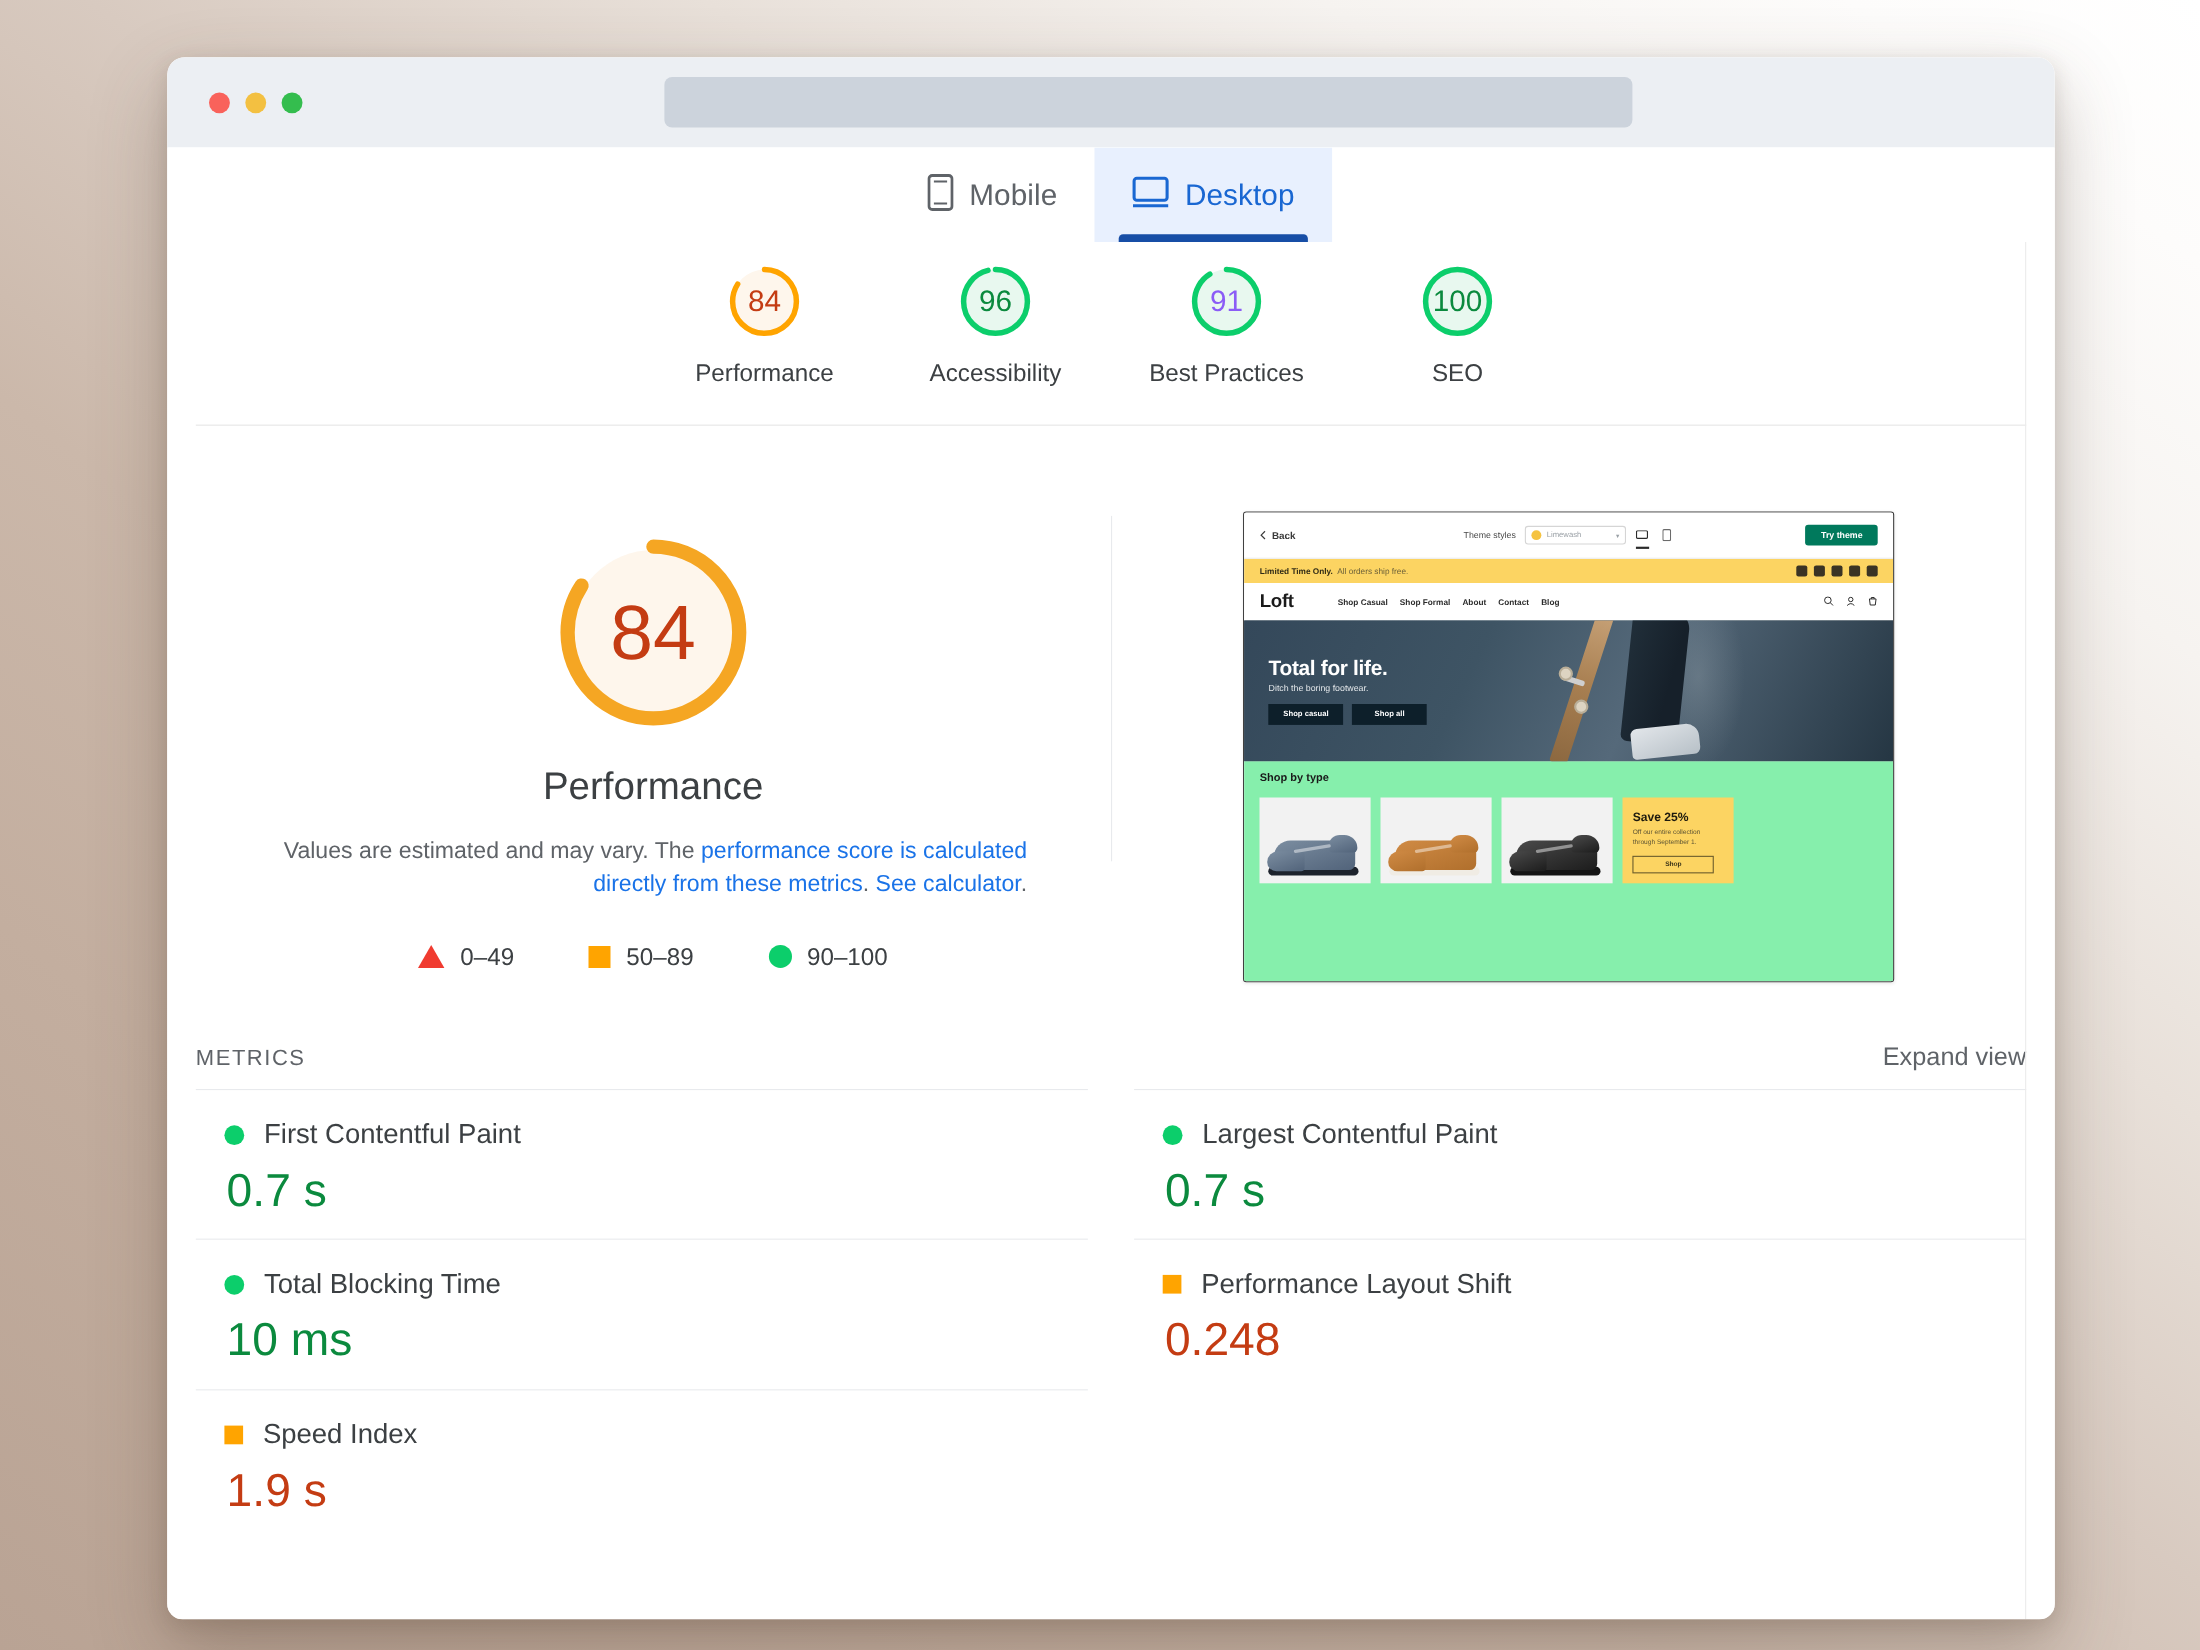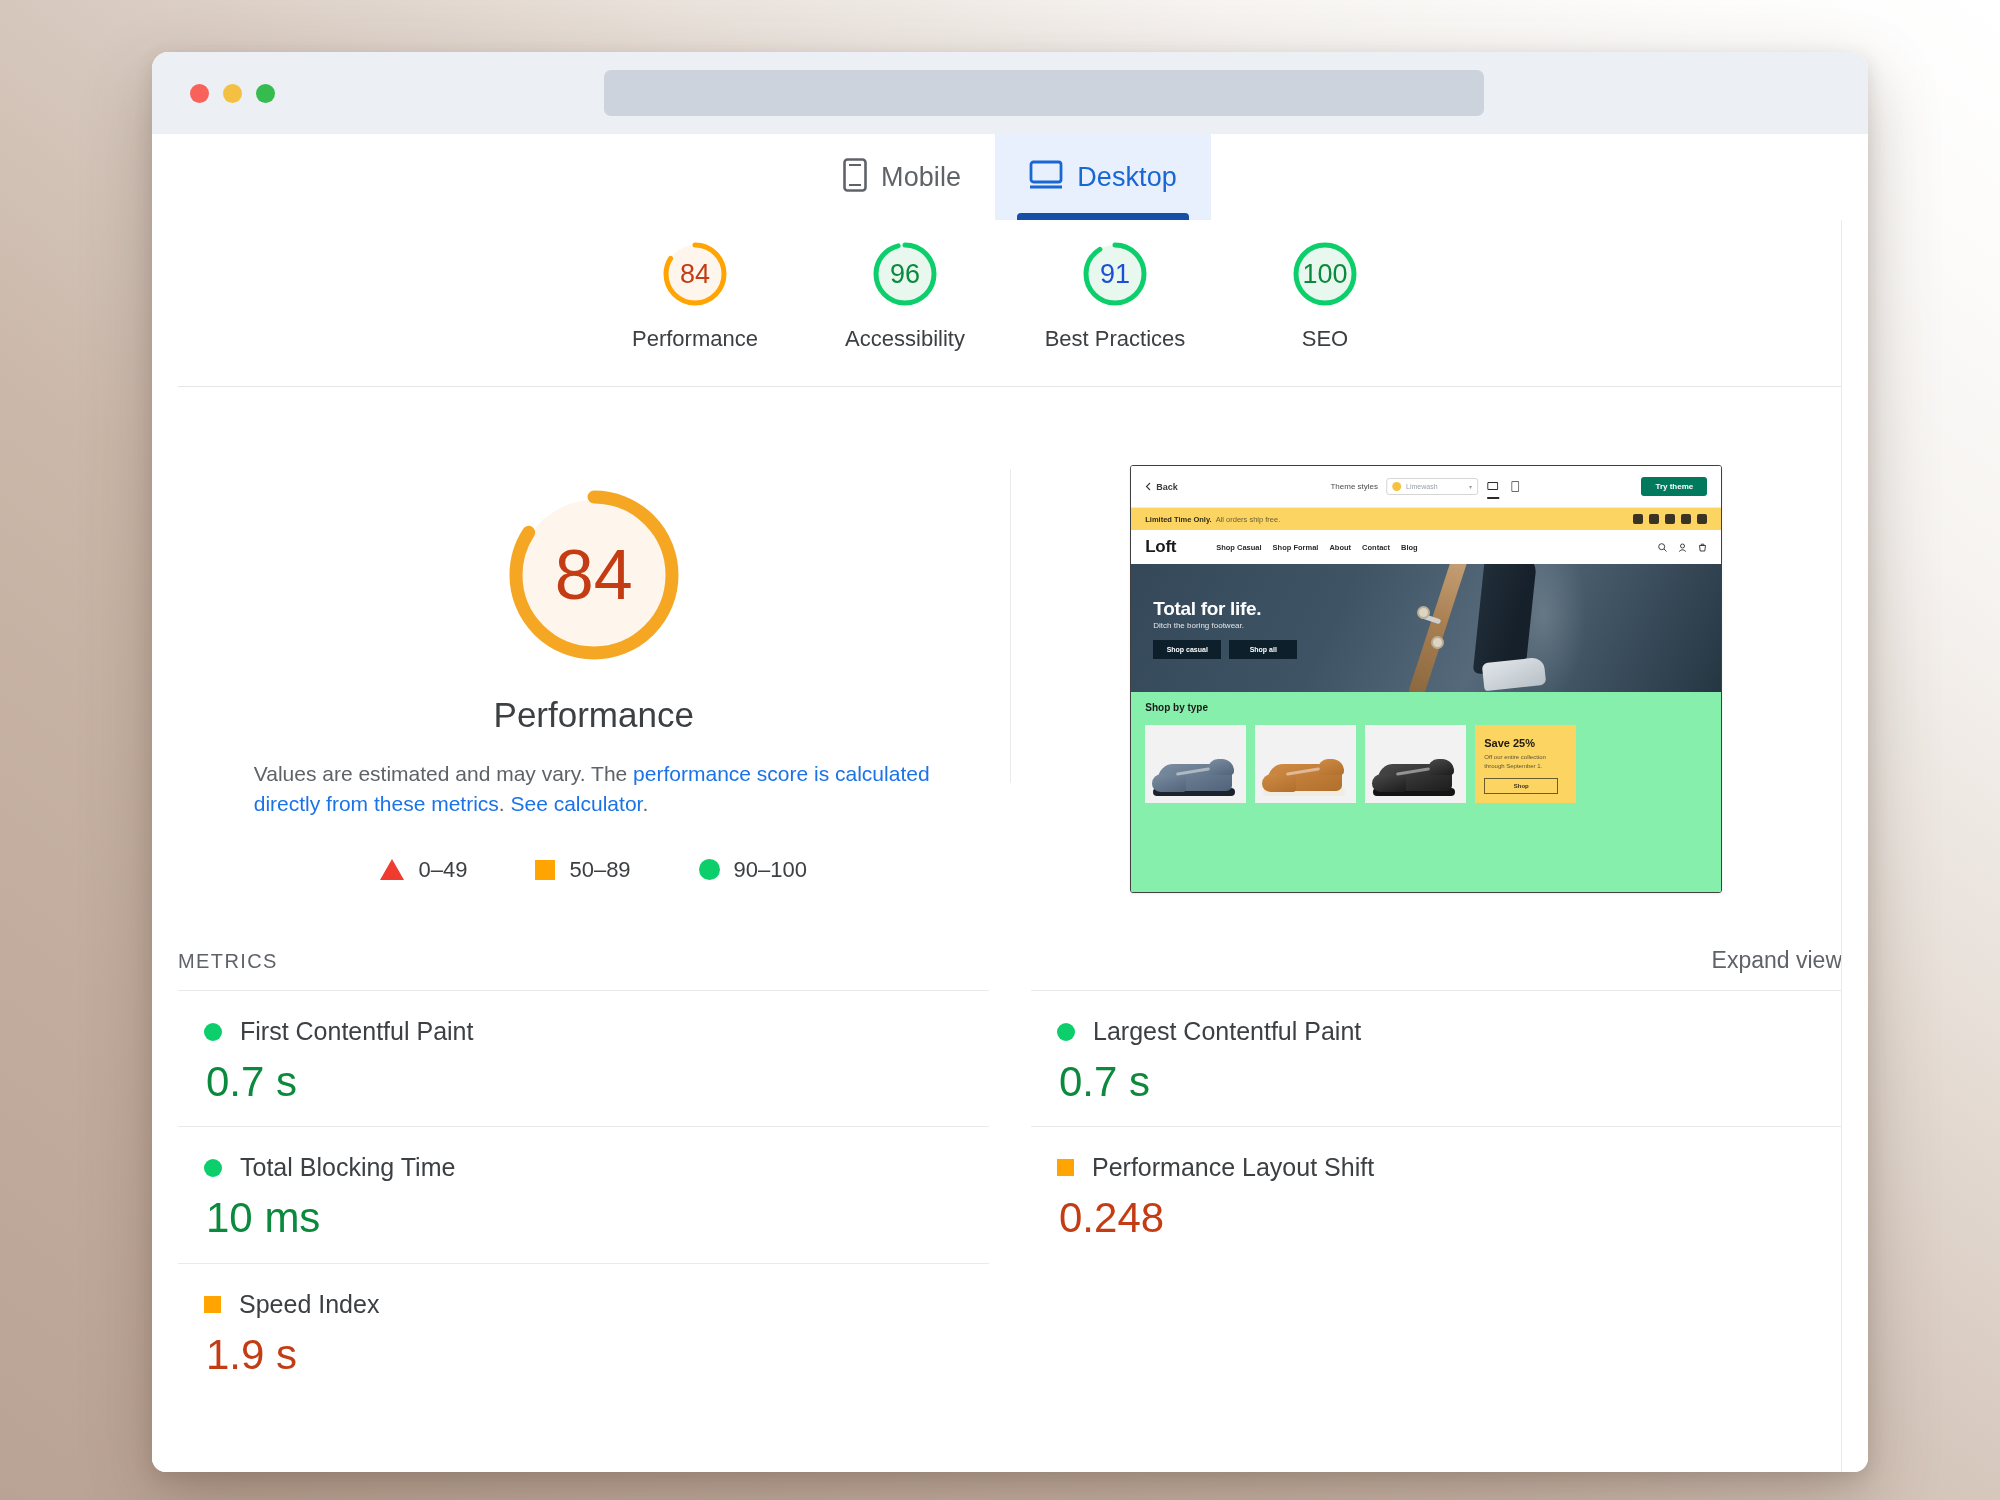--- a/index.html
+++ b/index.html
@@ -220,21 +220,21 @@
     color: #3c4043;
     margin-top: 30px;
     font-weight: 400;
   }
 
   .disclaimer {
     margin-top: 24px;
     font-size: 21px;
     line-height: 1.42;
     color: #5f6368;
-    text-align: left;
+    text-align: right;
     max-width: 680px;
   }
   .disclaimer a {
     color: #1a73e8;
     text-decoration: none;
   }
 
   .legend {
     display: flex;
     align-items: center;
@@ -661,21 +661,21 @@
         </div>
         <span class="score-label">Accessibility</span>
       </div>
 
       <div class="score-item">
         <div class="mini-gauge">
           <svg viewBox="0 0 72 72">
             <circle cx="36" cy="36" r="29" fill="#e8f8ef"></circle>
             <circle cx="36" cy="36" r="29" fill="none" stroke="#0cce6b" stroke-width="5" stroke-linecap="round" stroke-dasharray="166 182"></circle>
           </svg>
-          <span class="mg-num" style="color:#1d4ed8">91</span>
+          <span class="mg-num" style="color:#8b5cf6">91</span>
         </div>
         <span class="score-label">Best Practices</span>
       </div>
 
       <div class="score-item">
         <div class="mini-gauge">
           <svg viewBox="0 0 72 72">
             <circle cx="36" cy="36" r="29" fill="#e8f8ef"></circle>
             <circle cx="36" cy="36" r="29" fill="none" stroke="#0cce6b" stroke-width="5" stroke-linecap="round" stroke-dasharray="182 182"></circle>
           </svg>

